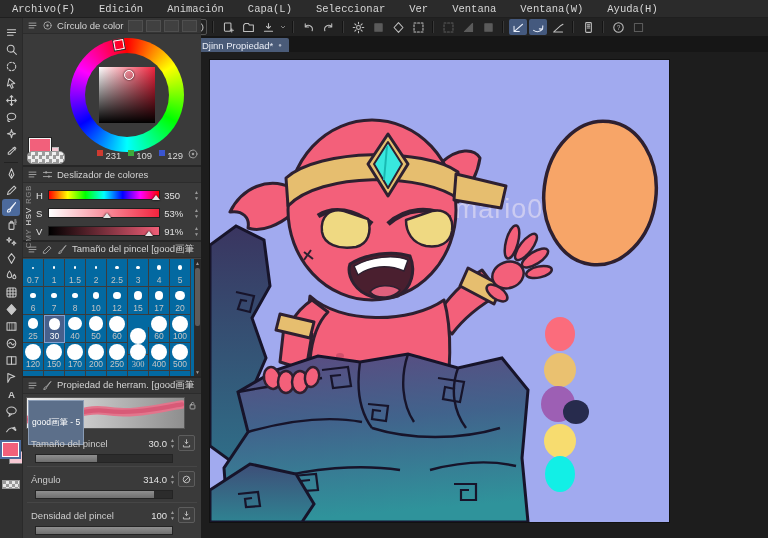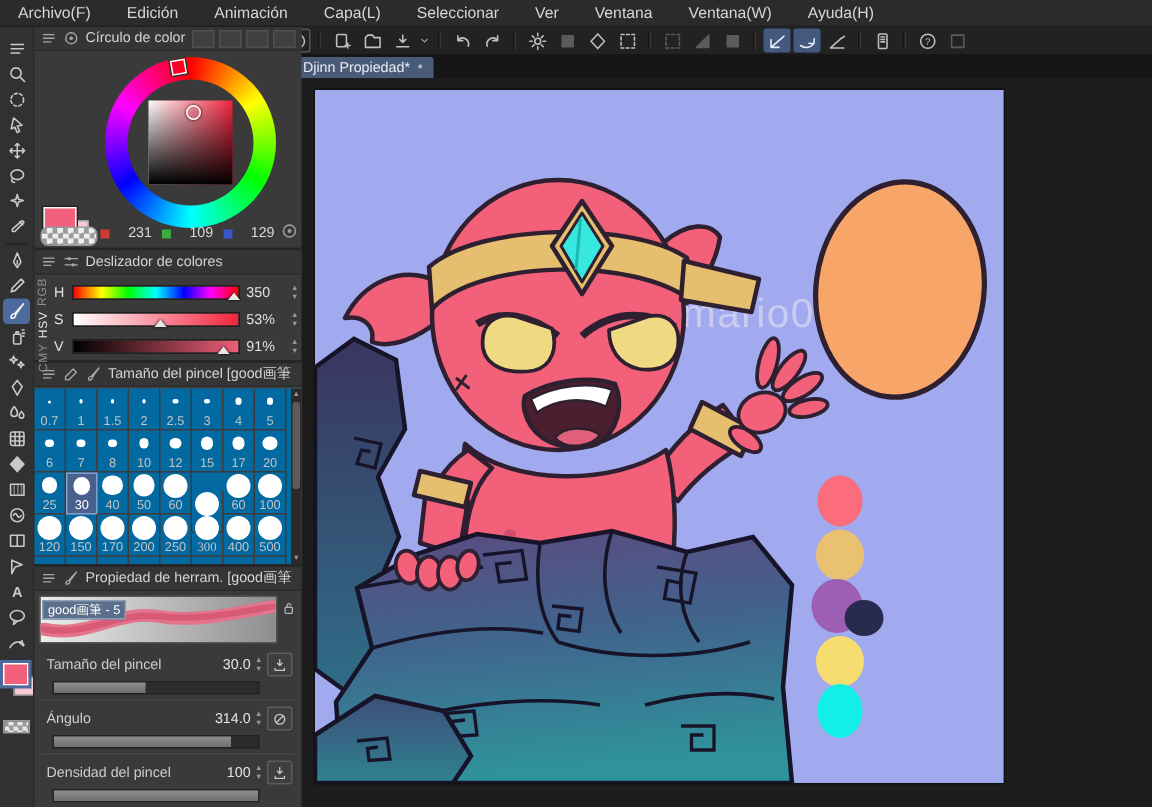--- a/index.html
+++ b/index.html
@@ -2,21 +2,21 @@
 <html style="--canvas_bg: #A1AAEF; --skin: #F3607A; --skin_shadow: #D14F6B; --outline: #2E2030; --gold: #E6BE6F; --gold_shadow: #C79A4F; --gem: #38E8DE; --eye: #EFD982; --mouth: #4A1F2F; --tongue: #E0607C; --egg: #F7A568; --rock_top: #5C4A80; --rock_mid: #41638C; --rock_bottom: #2F939B; --rock_navy: #3A3560; --rock_line: #17142A;"><head>
 <meta charset="utf-8">
 <style>
   html,body{margin:0;padding:0;background:#1a1a1a;width:768px;height:538px;overflow:hidden;
     font-family:"Liberation Sans",sans-serif;-webkit-font-smoothing:antialiased;}
   #app{position:absolute;inset:0;width:768px;height:538px;background:#262626;font-size:10px;color:#cfcfcf;}
   .abs{position:absolute;}
 
   
   #menubar{left:0;top:0;width:768px;height:18px;background:#2b2b2b;display:flex;align-items:center;
-    padding-left:12px;gap:24px;box-sizing:border-box;border-bottom:1px solid #1f1f1f;}
+    padding-left:12px;gap:24px;box-sizing:border-box;border-bottom:1px solid #1f1f1f;font-family:Liberation Mono, monospace;}
   .menu-item{color:#d6d6d6;font-size:10.5px;white-space:nowrap;cursor:default;}
 
   
   #toolbar{left:185px;top:18px;width:583px;height:18px;background:#222;display:flex;align-items:center;gap:2px;padding-left:4px;box-sizing:border-box;}
   #toolbar-fill{left:0;top:18px;width:185px;height:10px;background:#333;}
   .tb-btn{width:18px;height:16px;display:flex;align-items:center;justify-content:center;color:#bfbfbf;border-radius:2px;}
   .tb-btn.active{background:#44597e;color:#e8eefa;}
   .tb-btn.disabled{color:#5b5b5b;}
   .tb-btn.boxed{border:1px solid #555;box-sizing:border-box;}
   .tb-sep{width:1px;height:12px;background:#141414;margin:0 3px;border-right:1px solid #383838;}
@@ -58,21 +58,21 @@
   #hue-marker{position:absolute;left:53px;top:53px;width:8px;height:8px;border:1.5px solid #fff;box-shadow:0 0 0 1px #333;
     transform:rotate(-10deg) translateY(-52px);}
   #sv-square{position:absolute;left:76px;top:33px;width:56px;height:56px;
     background:linear-gradient(to top,#000,rgba(0,0,0,0)),linear-gradient(to right,#fff,#f2243e);}
   #sv-cursor{position:absolute;width:8px;height:8px;border:1.5px solid #fff;border-radius:50%;box-shadow:0 0 2px #000;}
   #cw-fg{position:absolute;left:6px;top:104px;width:20px;height:16px;border:1px solid #f5f5f5;box-shadow:0 0 0 1px #222;}
   #cw-bg{position:absolute;left:16px;top:113px;width:18px;height:14px;border:1px solid #bbb;}
   #cw-transparent{position:absolute;left:4px;top:117px;width:36px;height:11px;border:1px solid #999;border-radius:5px;
     background:repeating-conic-gradient(#efefef 0 25%,#9b9b9b 0 50%) 0 0/7px 7px;}
   #rgb-readout{position:absolute;right:18px;top:116px;display:flex;gap:7px;align-items:center;font-size:9.5px;color:#d8d8d8;}
-  .chip{display:flex;align-items:center;gap:12px;}
+  .chip{display:flex;align-items:flex-start;gap:2px;}
   .chip i{width:6px;height:6px;display:inline-block;}
   #cw-toggle{position:absolute;right:2px;top:114px;color:#9f9f9f;}
 
   
   #slider-panel{position:relative;}
   .side-tabs{position:absolute;left:0;top:16px;width:11px;display:flex;flex-direction:column;}
   .side-tab{height:22px;display:flex;align-items:center;justify-content:center;color:#909090;font-size:8px;}
   .side-tab span{transform:rotate(-90deg);letter-spacing:.5px;}
   .side-tab.active{color:#e8e8e8;}
   .hsv-rows{margin:3px 2px 0 13px;}
@@ -93,21 +93,21 @@
   .size-cell .dot{background:#fff;border-radius:50%;margin:auto;}
   .size-cell .num{font-size:8.5px;color:#c4c4c4;line-height:9px;}
   .size-cell.selected{background:#47608c;border:1px solid #83a0cf;}
   .size-cell.selected .num{color:#fff;}
   #size-scroll{position:absolute;right:0;top:0;width:7px;height:117px;background:#2a2a2a;}
   #size-scroll .thumb{position:absolute;left:1px;top:9px;width:5px;height:58px;background:#5c5c5c;border-radius:2px;}
   #size-scroll .arr{position:absolute;left:0;width:7px;text-align:center;font-size:5px;color:#999;}
 
   
   #preview-wrap{position:relative;margin:3px 16px 2px 3px;height:30px;background:linear-gradient(90deg,#ededed,#8e8e8e);border:1px solid #555;}
-  #preset-chip{position:absolute;left:1px;top:2px;background:#5c6f8a;border:1px solid #8a9cb5;color:#fff;font-size:8.5px;padding:0 3px;line-height:11px;}
+  #preset-chip{position:absolute;left:1px;top:2px;background:#5c6f8a;border:1px solid #8a9cb5;color:#fff;font-size:8.5px;padding:16px 3px;line-height:11px;}
   #preview-lock{position:absolute;right:2px;top:60px;color:#b0b0b0;}
   .prop-row{position:relative;margin:0 4px;padding:4px 2px 3px 4px;border-top:1px solid #464646;}
   .prop-row:first-of-type{border-top:none;}
   .prop-top{display:flex;align-items:center;gap:3px;}
   .prop-label{flex:1;color:#cdcdcd;font-size:9.5px;white-space:nowrap;}
   .prop-value{color:#e3e3e3;font-size:9.5px;}
   .prop-btn{width:15px;height:14px;background:#3f3f3f;border:1px solid #5d5d5d;border-radius:2px;display:flex;align-items:center;justify-content:center;color:#c7c7c7;}
   .pbar{margin:3px 22px 0 4px;height:7px;background:#2c2c2c;border:1px solid #242424;box-sizing:content-box;}
   .pbar .fill{height:100%;background:linear-gradient(180deg,#8f8f8f,#6f6f6f);}
 

